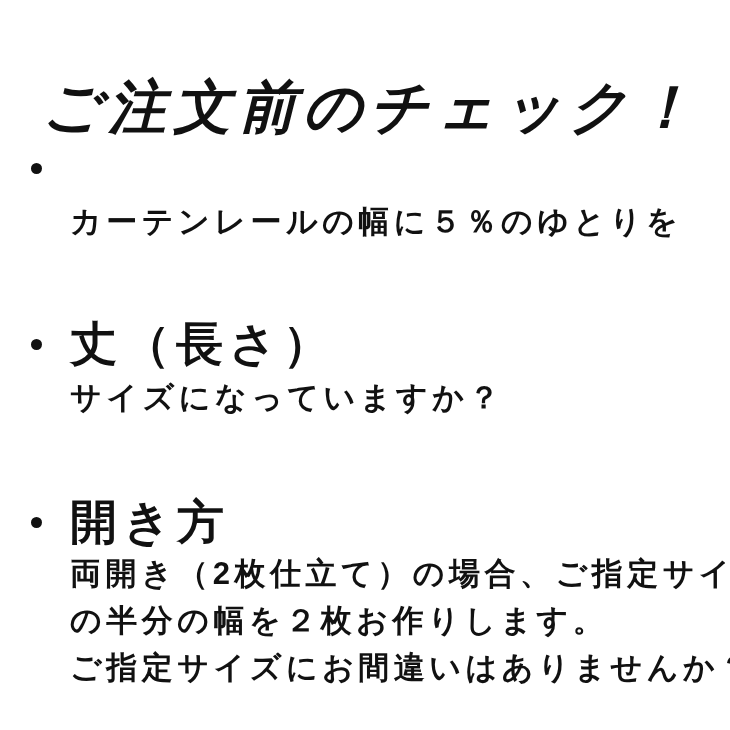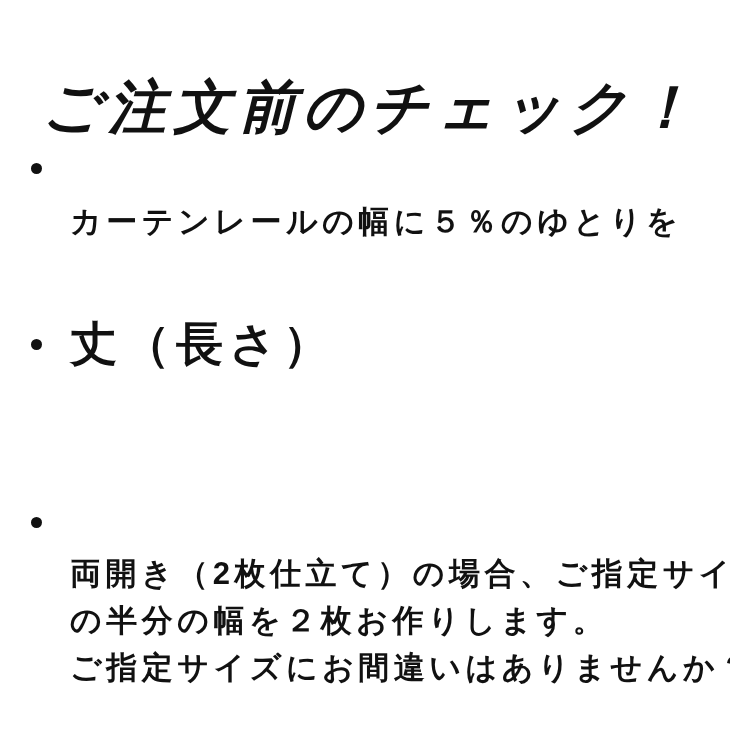--- a/index.html
+++ b/index.html
@@ -75,23 +75,25 @@
   <span class="bullet-dot"></span>
   <div class="section-body">
     <div>カーテンレールの幅に５％のゆとりを</div>
   </div>
 </section>
 
 <section id="section-length" class="section">
   <span class="bullet-dot"></span>
   <div class="section-head">丈（長さ）</div>
   <div class="section-body">
+    <div>サイズになっていますか？</div>
   </div>
 </section>
 
 <section id="section-open" class="section">
   <span class="bullet-dot"></span>
+  <div class="section-head">開き方</div>
   <div class="section-body">
     <div>両開き（2枚仕立て）の場合、ご指定サイズ</div>
     <div>の半分の幅を２枚お作りします。</div>
     <div>ご指定サイズにお間違いはありませんか？</div>
   </div>
 </section>
 
 </body></html>

